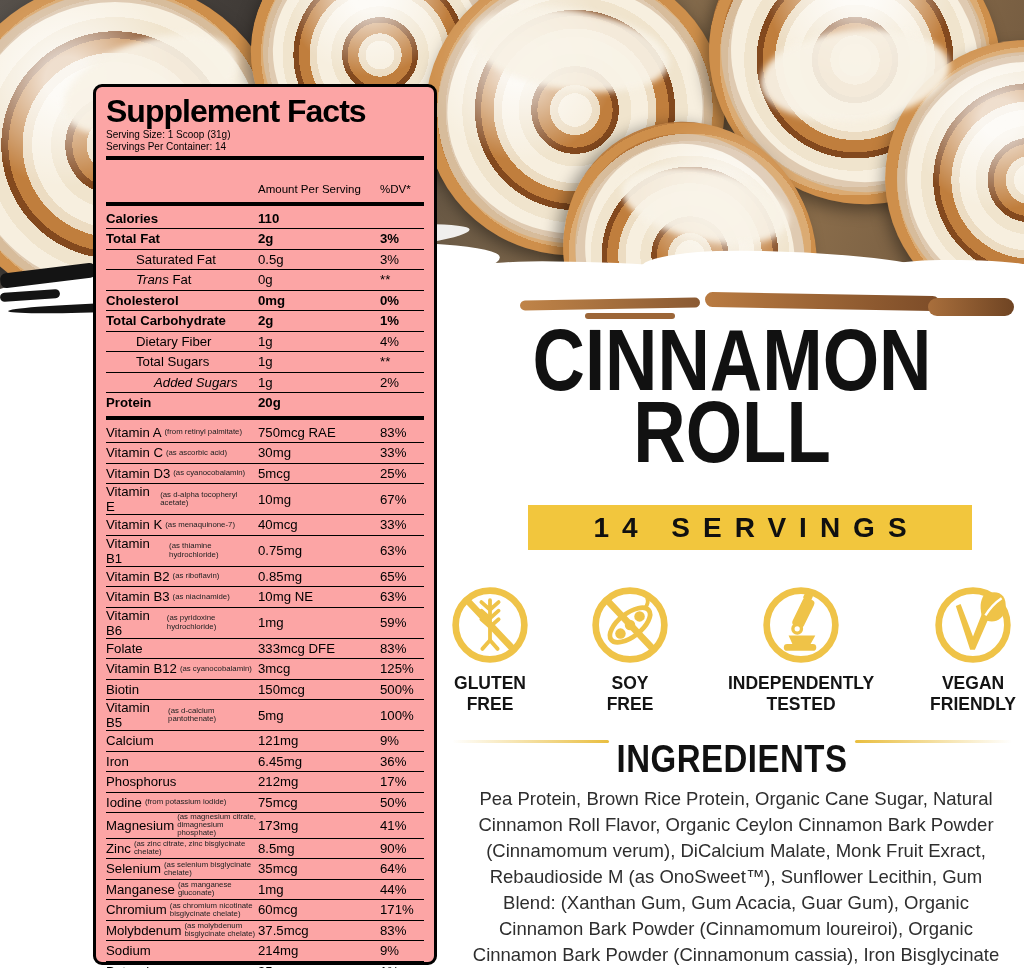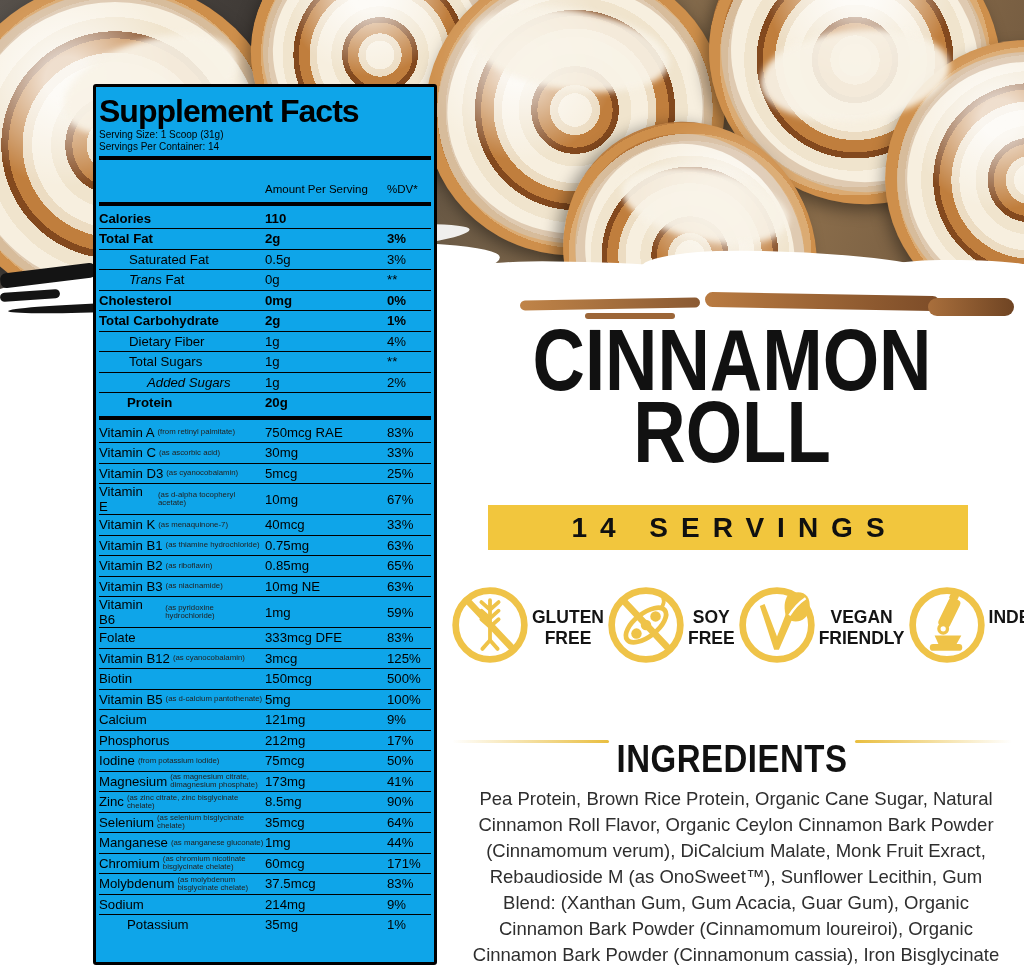--- a/index.html
+++ b/index.html
@@ -47,51 +47,51 @@
   .fg4{left:585px;top:313px;width:90px;height:6px;background:#9c6638;}
   .bmark{position:absolute;background:#141414;z-index:2;border-radius:6px;}
   .bm1{left:0px;top:268px;width:96px;height:15px;transform:rotate(-7deg);}
   .bm2{left:0px;top:291px;width:60px;height:9px;transform:rotate(-4deg);}
   .bm3{left:8px;top:303px;width:205px;height:9px;transform:rotate(-2deg);border-radius:50%;}
   .bm4{left:150px;top:309px;width:70px;height:5px;border-radius:50%;}
 
   
   .panel{
     position:absolute;left:93px;top:84px;width:344px;height:881px;z-index:3;
-    background:#0ea5e9;border:3px solid #000;border-radius:3px;
-    padding:7px 3px;box-sizing:border-box;
+    background:#fca5a5;border:3px solid #000;border-radius:9px;
+    padding:7px 10px;box-sizing:border-box;
   }
   .p-title{font-size:32px;font-weight:bold;letter-spacing:-1px;line-height:1.08;}
   .serving{font-size:10px;line-height:1.2;}
   .bar{height:4px;background:#000;margin:3px 0;}
   .colhead{display:flex;align-items:center;font-size:11.5px;padding:3px 0 4px 0;margin-top:20px;}
   .cell-name{flex:1;min-width:0;}
   .cell-amt{width:122px;flex:none;}
   .cell-dv{width:44px;flex:none;}
   .rows .row{display:flex;align-items:center;min-height:19.5px;font-size:13.2px;border-bottom:1px solid #000;}
-  .rows .row.nob{border-bottom:none;margin-left:28px;}
+  .rows .row.nob{border-bottom:none;}
   .row .cell-name{display:flex;align-items:center;gap:3px;}
   .row.bold, .row.bold .cell-amt, .row.bold .cell-dv{font-weight:bold;}
   .detail{font-size:7.8px;line-height:1.05;color:#222;}
   .ind1{padding-left:30px;}
   .ind2{padding-left:48px;font-style:italic;}
 
   
   .flavor{position:absolute;left:440px;top:318px;width:584px;text-align:center;z-index:2;}
   .flavor .l1,.flavor .l2{
     font-weight:900;font-size:74px;line-height:72px;letter-spacing:0px;
     transform:scale(.98,1.18);transform-origin:center top;color:#111;
   }
   .banner{
-    position:absolute;left:488px;top:505px;width:480px;height:45px;z-index:2;
+    position:absolute;left:528px;top:505px;width:444px;height:45px;z-index:2;
     display:flex;align-items:center;justify-content:center;
     font-weight:bold;font-size:28px;letter-spacing:13px;text-indent:13px;color:#101010;
   }
   .badges{position:absolute;left:448px;top:583px;width:568px;z-index:2;display:flex;justify-content:space-between;align-items:flex-start;}
-  .badge{display:flex;flex-direction:row;align-items:center;text-align:center;}
+  .badge{display:flex;flex-direction:column;align-items:center;text-align:center;}
   .badge svg{width:84px;height:84px;display:block;}
   .badge .blabel{margin-top:6px;font-weight:bold;font-size:17.5px;line-height:1.18;color:#141414;}
   .ing-head{position:absolute;left:452px;top:740px;width:560px;z-index:2;display:flex;align-items:flex-start;gap:7px;}
   .ing-head .txt{font-weight:900;font-size:33px;letter-spacing:.5px;transform:scaleY(1.18);color:#111;white-space:nowrap;}
   .gline{flex:1;height:3px;border-radius:2px;}
   .gline.left{background:linear-gradient(to right, rgba(233,190,63,0), #E9BE3F);}
   .gline.right{background:linear-gradient(to left, rgba(233,190,63,0), #E9BE3F);}
   .ing-text{
     position:absolute;left:462px;top:786px;width:548px;z-index:2;
     text-align:center;font-size:18.5px;line-height:26px;color:#2e2e2e;
@@ -314,20 +314,27 @@
         </div>
         <div class="cell-amt">5mg</div>
         <div class="cell-dv">100%</div>
       </div>
       <div class="row">
         <div class="cell-name">
           <span>Calcium</span>
         </div>
         <div class="cell-amt">121mg</div>
         <div class="cell-dv">9%</div>
+      </div>
+      <div class="row">
+        <div class="cell-name">
+          <span>Iron</span>
+        </div>
+        <div class="cell-amt">6.45mg</div>
+        <div class="cell-dv">36%</div>
       </div>
       <div class="row">
         <div class="cell-name">
           <span>Phosphorus</span>
         </div>
         <div class="cell-amt">212mg</div>
         <div class="cell-dv">17%</div>
       </div>
       <div class="row">
         <div class="cell-name">
@@ -436,41 +443,41 @@
     <path d="M60 26 q4 -6 2 -10" fill="none" stroke="#EFC348" stroke-width="4" stroke-linecap="round"></path>
     <line x1="20" y1="18" x2="67" y2="68" stroke="#EFC348" stroke-width="7" stroke-linecap="round"></line>
         </svg>
       </div>
       <div class="blabel">SOY<br>FREE</div>
     </div>
     <div class="badge">
       <div>
         <svg viewBox="0 0 88 88">
           <circle cx="44" cy="44" r="36" fill="none" stroke="#EFC348" stroke-width="7"></circle>
-    <path d="M26 24 L31 22 L44 56 L55 28 L63 31 L46 70 L41 70 Z" fill="#EFC348"></path>
-    <path d="M56 12 C70 6 80 12 78 27 C76 40 63 44 54 37 C51 28 51 18 56 12 Z" fill="#EFC348"></path>
-    <path d="M57 34 C62 26 68 20 74 16" fill="none" stroke="#fff" stroke-width="2.5"></path>
-        </svg>
-      </div>
-      <div class="blabel">VEGAN<br>FRIENDLY</div>
-    </div>
-    <div class="badge">
-      <div>
-        <svg viewBox="0 0 88 88">
-          <circle cx="44" cy="44" r="36" fill="none" stroke="#EFC348" stroke-width="7"></circle>
     <g fill="#EFC348">
       <rect x="40" y="15" width="13" height="32" rx="4" transform="rotate(26 46 31)"></rect>
       <rect x="47" y="10" width="9" height="8" rx="2" transform="rotate(26 51 14)"></rect>
       <path d="M31 55 h28 l-5 9 h-19 z"></path>
       <rect x="26" y="64" width="34" height="7" rx="3.5"></rect>
     </g>
     <circle cx="40" cy="48" r="4.5" fill="#fff" stroke="#EFC348" stroke-width="3.5"></circle>
         </svg>
       </div>
       <div class="blabel">INDEPENDENTLY<br>TESTED</div>
     </div>
+    <div class="badge">
+      <div>
+        <svg viewBox="0 0 88 88">
+          <circle cx="44" cy="44" r="36" fill="none" stroke="#EFC348" stroke-width="7"></circle>
+    <path d="M26 24 L31 22 L44 56 L55 28 L63 31 L46 70 L41 70 Z" fill="#EFC348"></path>
+    <path d="M56 12 C70 6 80 12 78 27 C76 40 63 44 54 37 C51 28 51 18 56 12 Z" fill="#EFC348"></path>
+    <path d="M57 34 C62 26 68 20 74 16" fill="none" stroke="#fff" stroke-width="2.5"></path>
+        </svg>
+      </div>
+      <div class="blabel">VEGAN<br>FRIENDLY</div>
+    </div>
   </div>
 <div class="ing-head">
   <div class="gline left"></div>
   <div class="txt">INGREDIENTS</div>
   <div class="gline right"></div>
 </div>
 <div class="ing-text">Pea Protein, Brown Rice Protein, Organic Cane Sugar, Natural Cinnamon Roll Flavor, Organic Ceylon Cinnamon Bark Powder (Cinnamomum verum), DiCalcium Malate, Monk Fruit Exract, Rebaudioside M (as OnoSweet™), Sunflower Lecithin, Gum Blend: (Xanthan Gum, Gum Acacia, Guar Gum), Organic Cinnamon Bark Powder (Cinnamomum loureiroi), Organic Cinnamon Bark Powder (Cinnamonum cassia), Iron Bisglycinate Chelate</div>
 
 </body></html>

